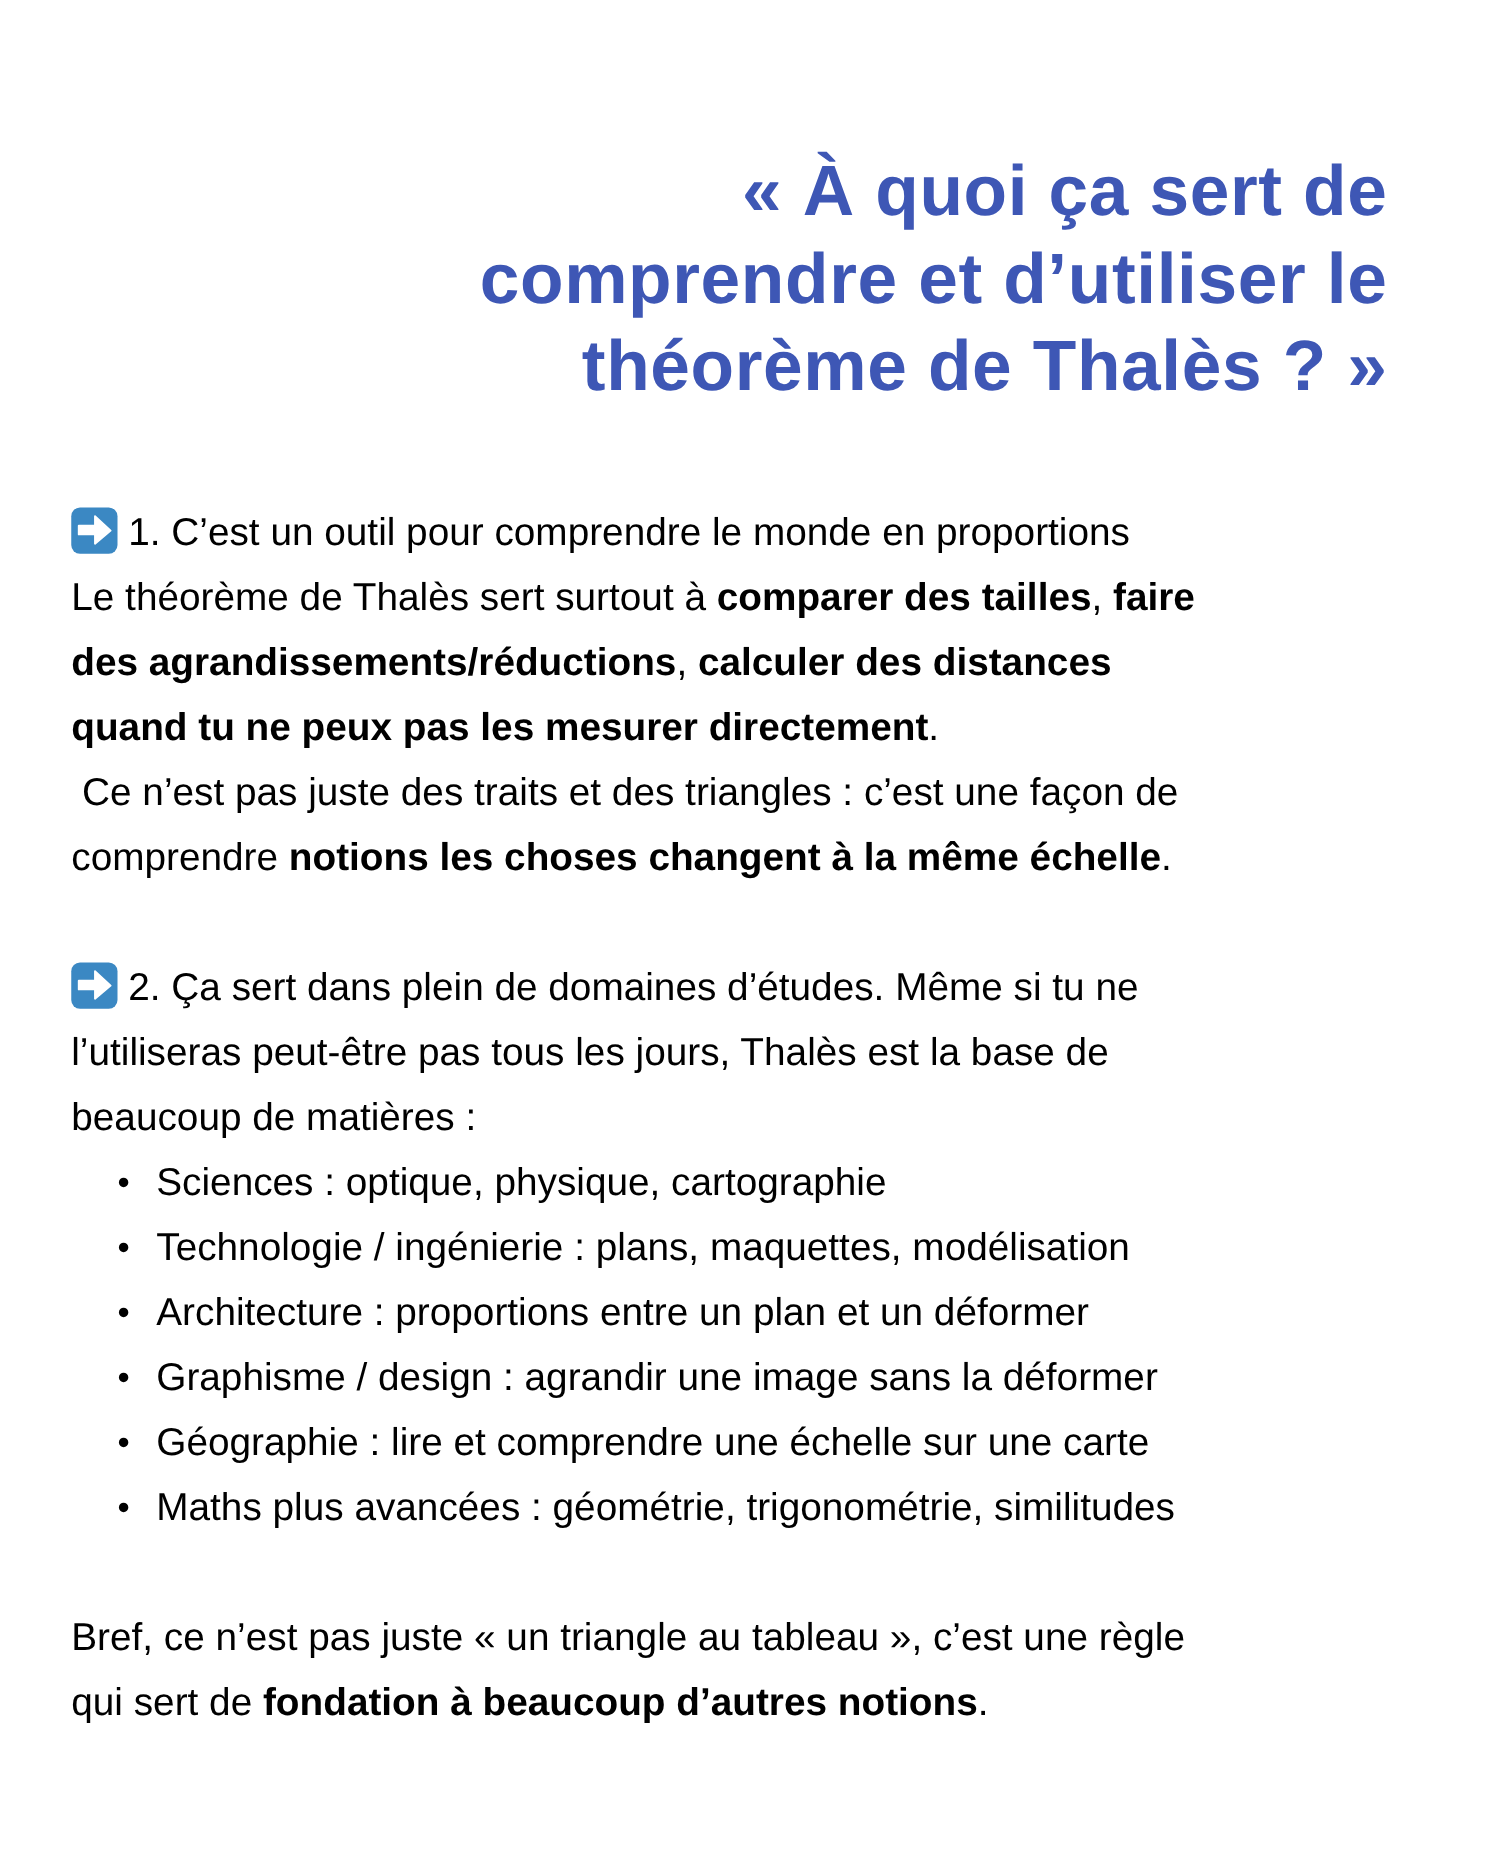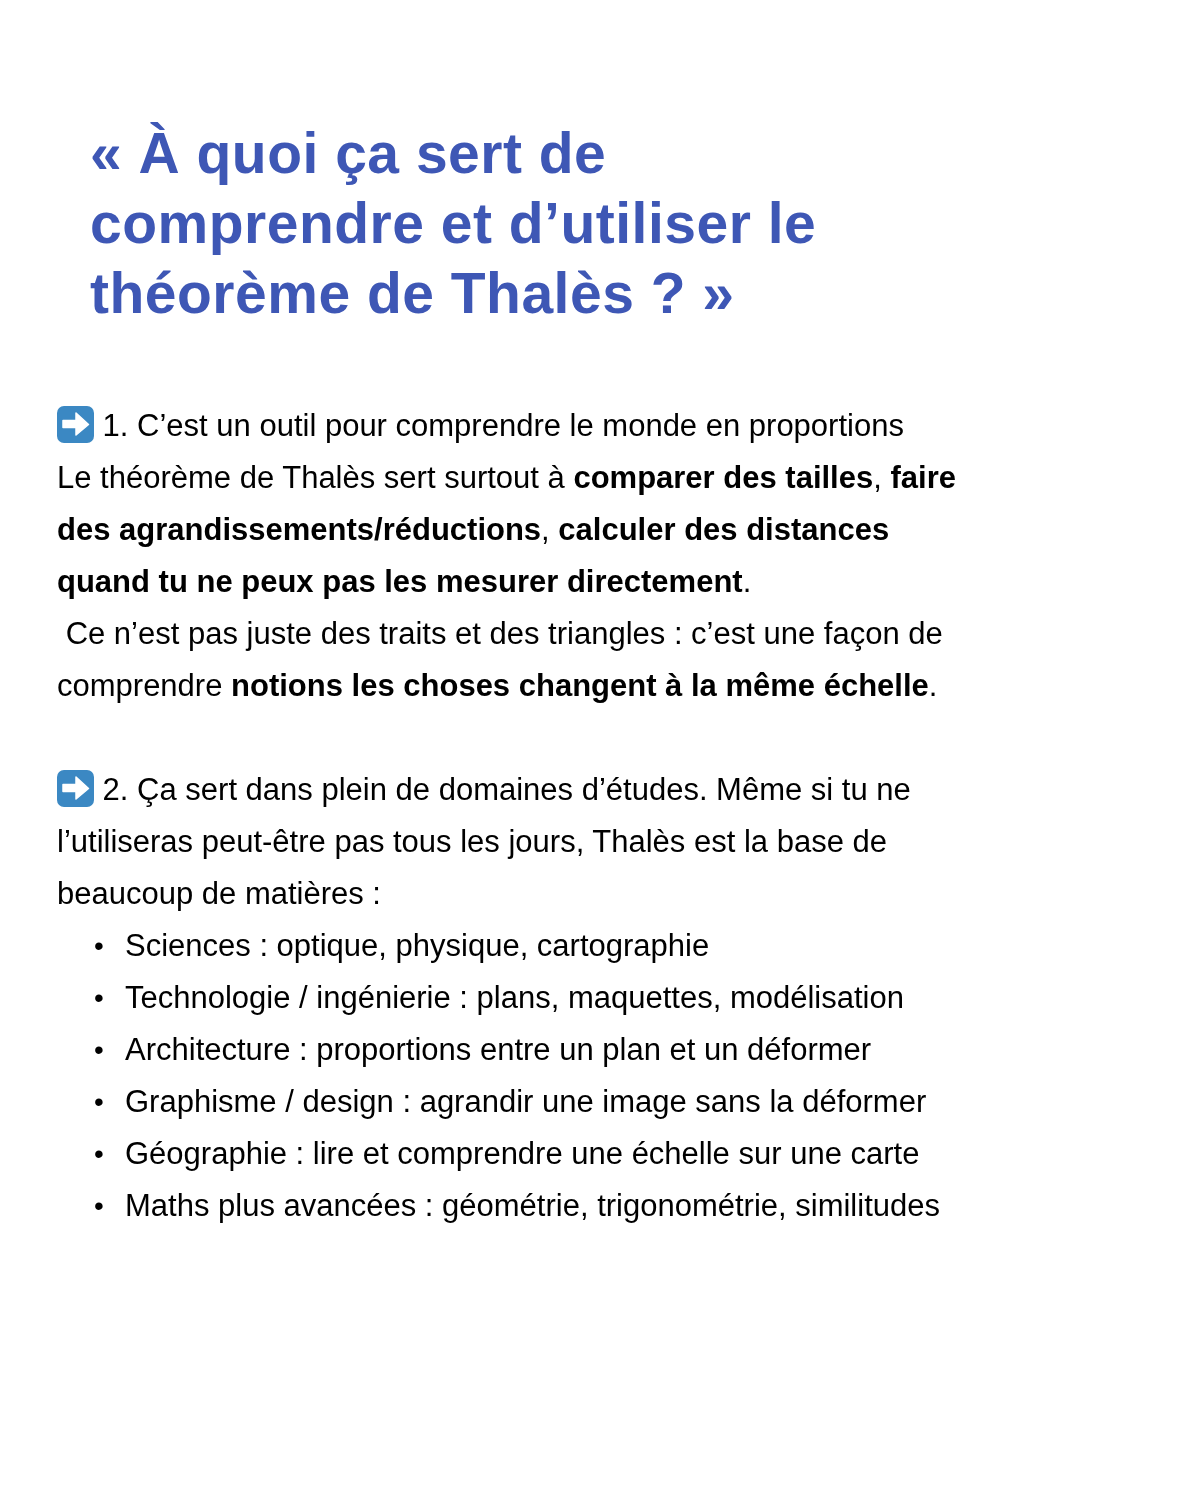--- a/index.html
+++ b/index.html
@@ -8,21 +8,21 @@
     width: 1200px;
     height: 1500px;
     background: #ffffff;
     font-family: "Liberation Sans", sans-serif;
     color: #000000;
     overflow: hidden;
   }
   .title {
     margin: 118px auto 0 auto;
     width: 1020px;
-    text-align: left;
+    text-align: right;
     color: #3e57b5;
     font-weight: 700;
     font-size: 57px;
     line-height: 70px;
     letter-spacing: 0.5px;
   }
   .content {
     margin-top: 72px;
     padding: 0 20px 0 45px;
     font-size: 31px;
@@ -91,15 +91,17 @@
 
     <ul class="bullets">
       <li>Sciences : optique, physique, cartographie</li>
       <li>Technologie / ingénierie : plans, maquettes, modélisation</li>
       <li>Architecture : proportions entre un plan et un déformer</li>
       <li>Graphisme / design : agrandir une image sans la déformer</li>
       <li>Géographie : lire et comprendre une échelle sur une carte</li>
       <li>Maths plus avancées : géométrie, trigonométrie, similitudes</li>
     </ul>
 
+    <p class="para closing"><span class="rich-text"><span>Bref, ce n’est pas juste « un triangle au tableau », c’est une règle
+qui sert de </span><span class="bold">fondation à beaucoup d’autres notions</span><span>.</span></span></p>
 
   </div>
 </div>
 
 </body></html>

